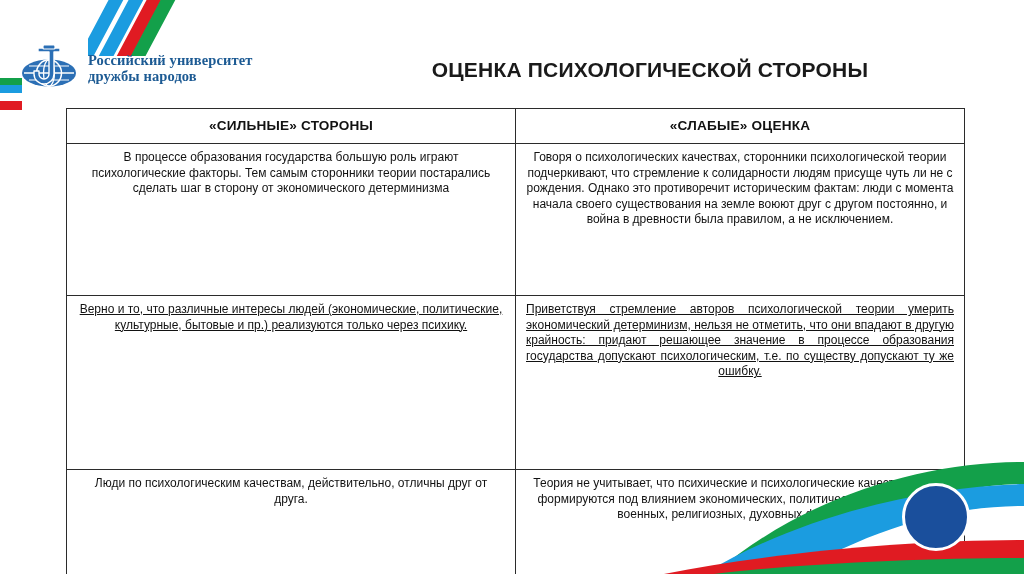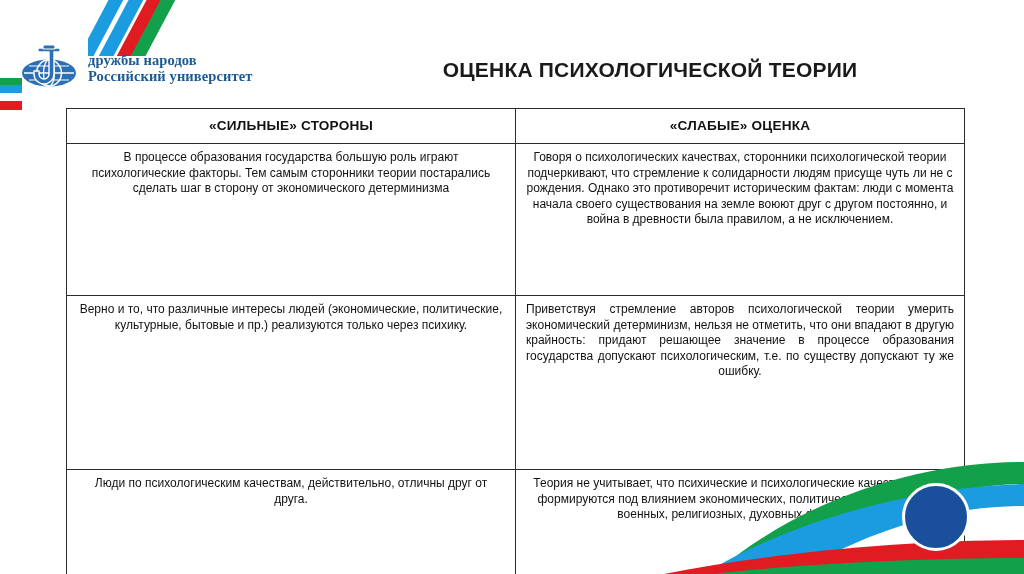--- a/index.html
+++ b/index.html
@@ -117,21 +117,21 @@
     vertical-align: middle;
     font-weight: bold;
     font-size: 13.6px;
     letter-spacing: .2px;
     margin-top: 40px;
   }
   .col-l { width: 449px; }
   .col-r { width: 449px; }
 
   .r1 td { height: 139px; }
-  .r2 td { height: 161px; }
+  .r2 td { height: 161px; text-decoration: underline; }
   .r3 td { height: 99px; }
 
   .ctr { text-align: center; }
   .just { text-align: justify; text-align-last: center; }
 
   
   .swoosh {
     position: absolute;
     right: 0;
     bottom: 0;
@@ -175,26 +175,26 @@
       <ellipse cx="29" cy="31" rx="27" ry="13.5" fill="#2b6fb5"></ellipse>
       <ellipse cx="29" cy="31" rx="12.5" ry="13.2" fill="none" stroke="#ffffff" stroke-width="1.5"></ellipse>
       <ellipse cx="29" cy="31" rx="5.5" ry="13.2" fill="none" stroke="#ffffff" stroke-width="1.3"></ellipse>
       <line x1="4" y1="31" x2="54" y2="31" stroke="#ffffff" stroke-width="1.4"></line>
       <line x1="9" y1="24" x2="49" y2="24" stroke="#ffffff" stroke-width="1.1"></line>
       <line x1="9" y1="38" x2="49" y2="38" stroke="#ffffff" stroke-width="1.1"></line>
       <path d="M18 6 h22 v4 h-6 v22 a10 10 0 0 1 -10 10 a10 10 0 0 1 -10 -10 v-3 h5 v3 a5 5 0 0 0 5 5 a5 5 0 0 0 5 -5 v-22 h-11 z" fill="#2b6fb5" stroke="#ffffff" stroke-width="1.4" stroke-linejoin="round"></path>
       <rect x="23" y="3" width="12" height="4" rx="1" fill="#2b6fb5" stroke="#ffffff" stroke-width="1.2"></rect>
     </svg>
     <div class="logo-text">
+      <div>Российский университет</div>
       <div>дружбы народов</div>
-      <div>Российский университет</div>
     </div>
   </div>
 
-  <div class="slide-title">ОЦЕНКА ПСИХОЛОГИЧЕСКОЙ ТЕОРИИ</div>
+  <div class="slide-title">ОЦЕНКА ПСИХОЛОГИЧЕСКОЙ СТОРОНЫ</div>
 
   <table class="tbl">
     <colgroup>
       <col class="col-l">
         <col class="col-r">
     </colgroup>
     <thead>
       <tr>
         <th>«СИЛЬНЫЕ» СТОРОНЫ</th>
         <th>«СЛАБЫЕ» ОЦЕНКА</th>

